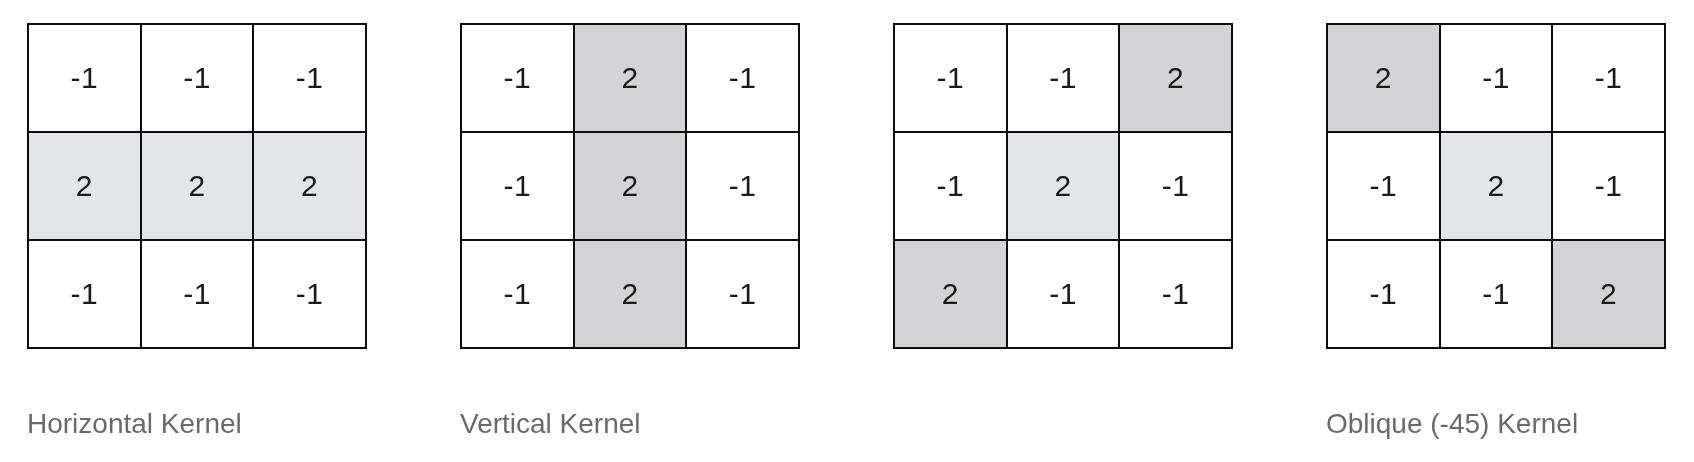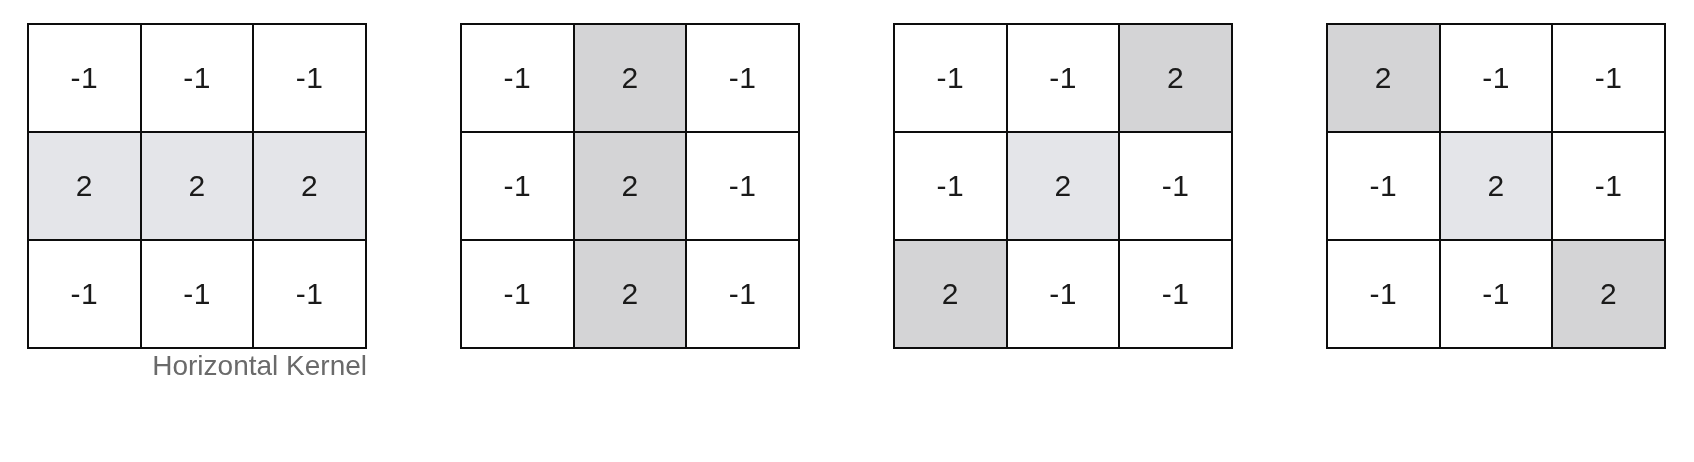--- a/index.html
+++ b/index.html
@@ -41,21 +41,22 @@
     font-size: 30px;
     font-weight: 400;
     color: #1a1a1a;
     background: #ffffff;
     letter-spacing: 0.5px;
   }
   .cell.plain { background: #ffffff; }
   .cell.light { background: #e4e5e9; }
   .cell.dark  { background: #d4d4d6; }
   .kernel-label {
-    text-align: right;
+    margin-top: 58px;
+    text-align: left;
     font-size: 28px;
     line-height: 34px;
     color: #6a6a6a;
     font-weight: 400;
   }
 </style>
 </head>
 <body>
 
 <div class="canvas">
@@ -80,20 +81,21 @@
       <div class="cell plain">-1</div>
       <div class="cell dark">2</div>
       <div class="cell plain">-1</div>
       <div class="cell plain">-1</div>
       <div class="cell dark">2</div>
       <div class="cell plain">-1</div>
       <div class="cell plain">-1</div>
       <div class="cell dark">2</div>
       <div class="cell plain">-1</div>
     </div>
+    <div class="kernel-label">Vertical Kernel</div>
   </div>
 
   <div class="kernel-block">
     <div class="grid">
       <div class="cell plain">-1</div>
       <div class="cell plain">-1</div>
       <div class="cell dark">2</div>
       <div class="cell plain">-1</div>
       <div class="cell light">2</div>
       <div class="cell plain">-1</div>
@@ -108,15 +110,16 @@
       <div class="cell dark">2</div>
       <div class="cell plain">-1</div>
       <div class="cell plain">-1</div>
       <div class="cell plain">-1</div>
       <div class="cell light">2</div>
       <div class="cell plain">-1</div>
       <div class="cell plain">-1</div>
       <div class="cell plain">-1</div>
       <div class="cell dark">2</div>
     </div>
+    <div class="kernel-label">Oblique (-45) Kernel</div>
   </div>
 
 </div>
 
 </body></html>

